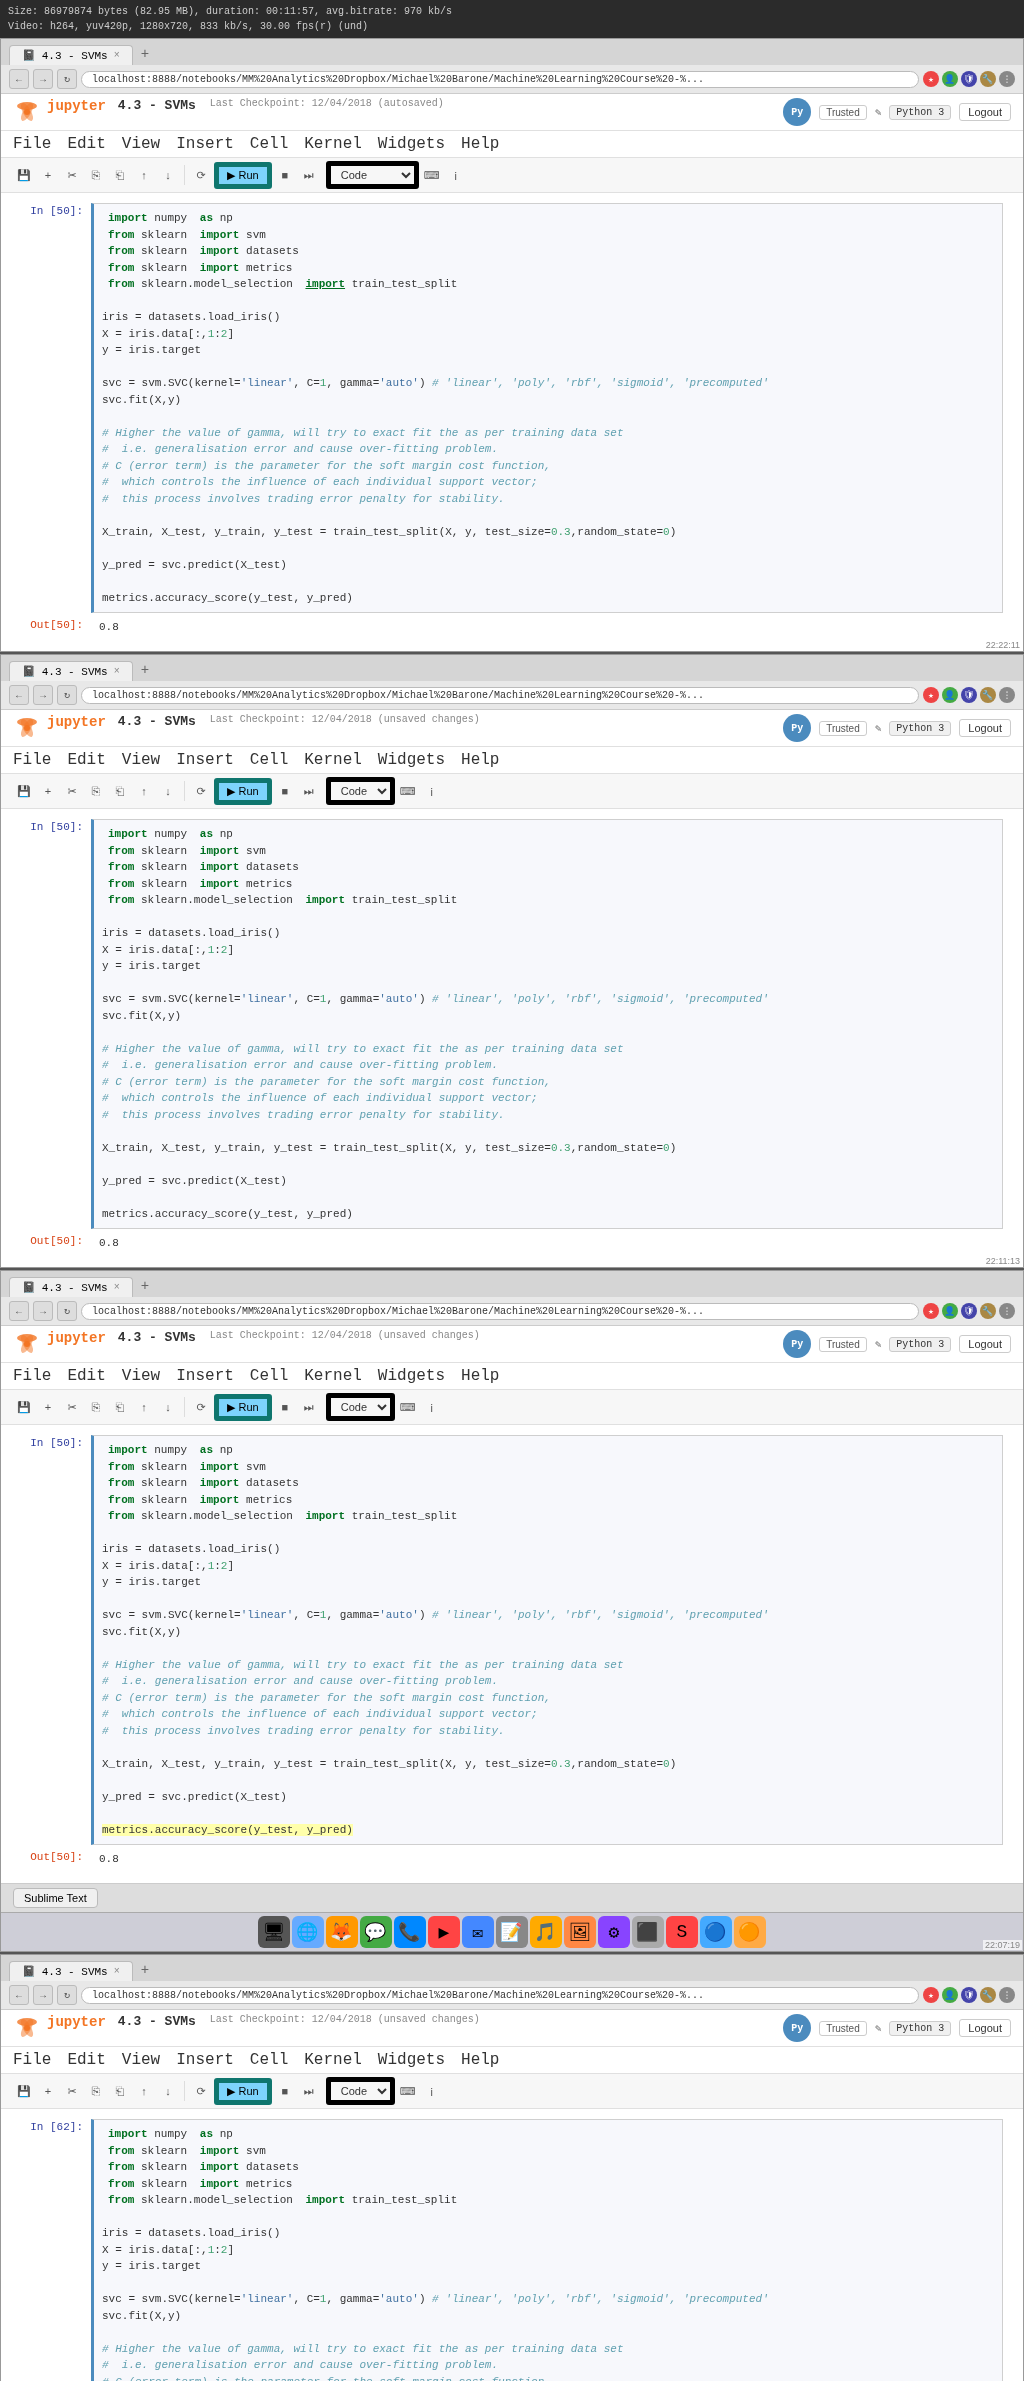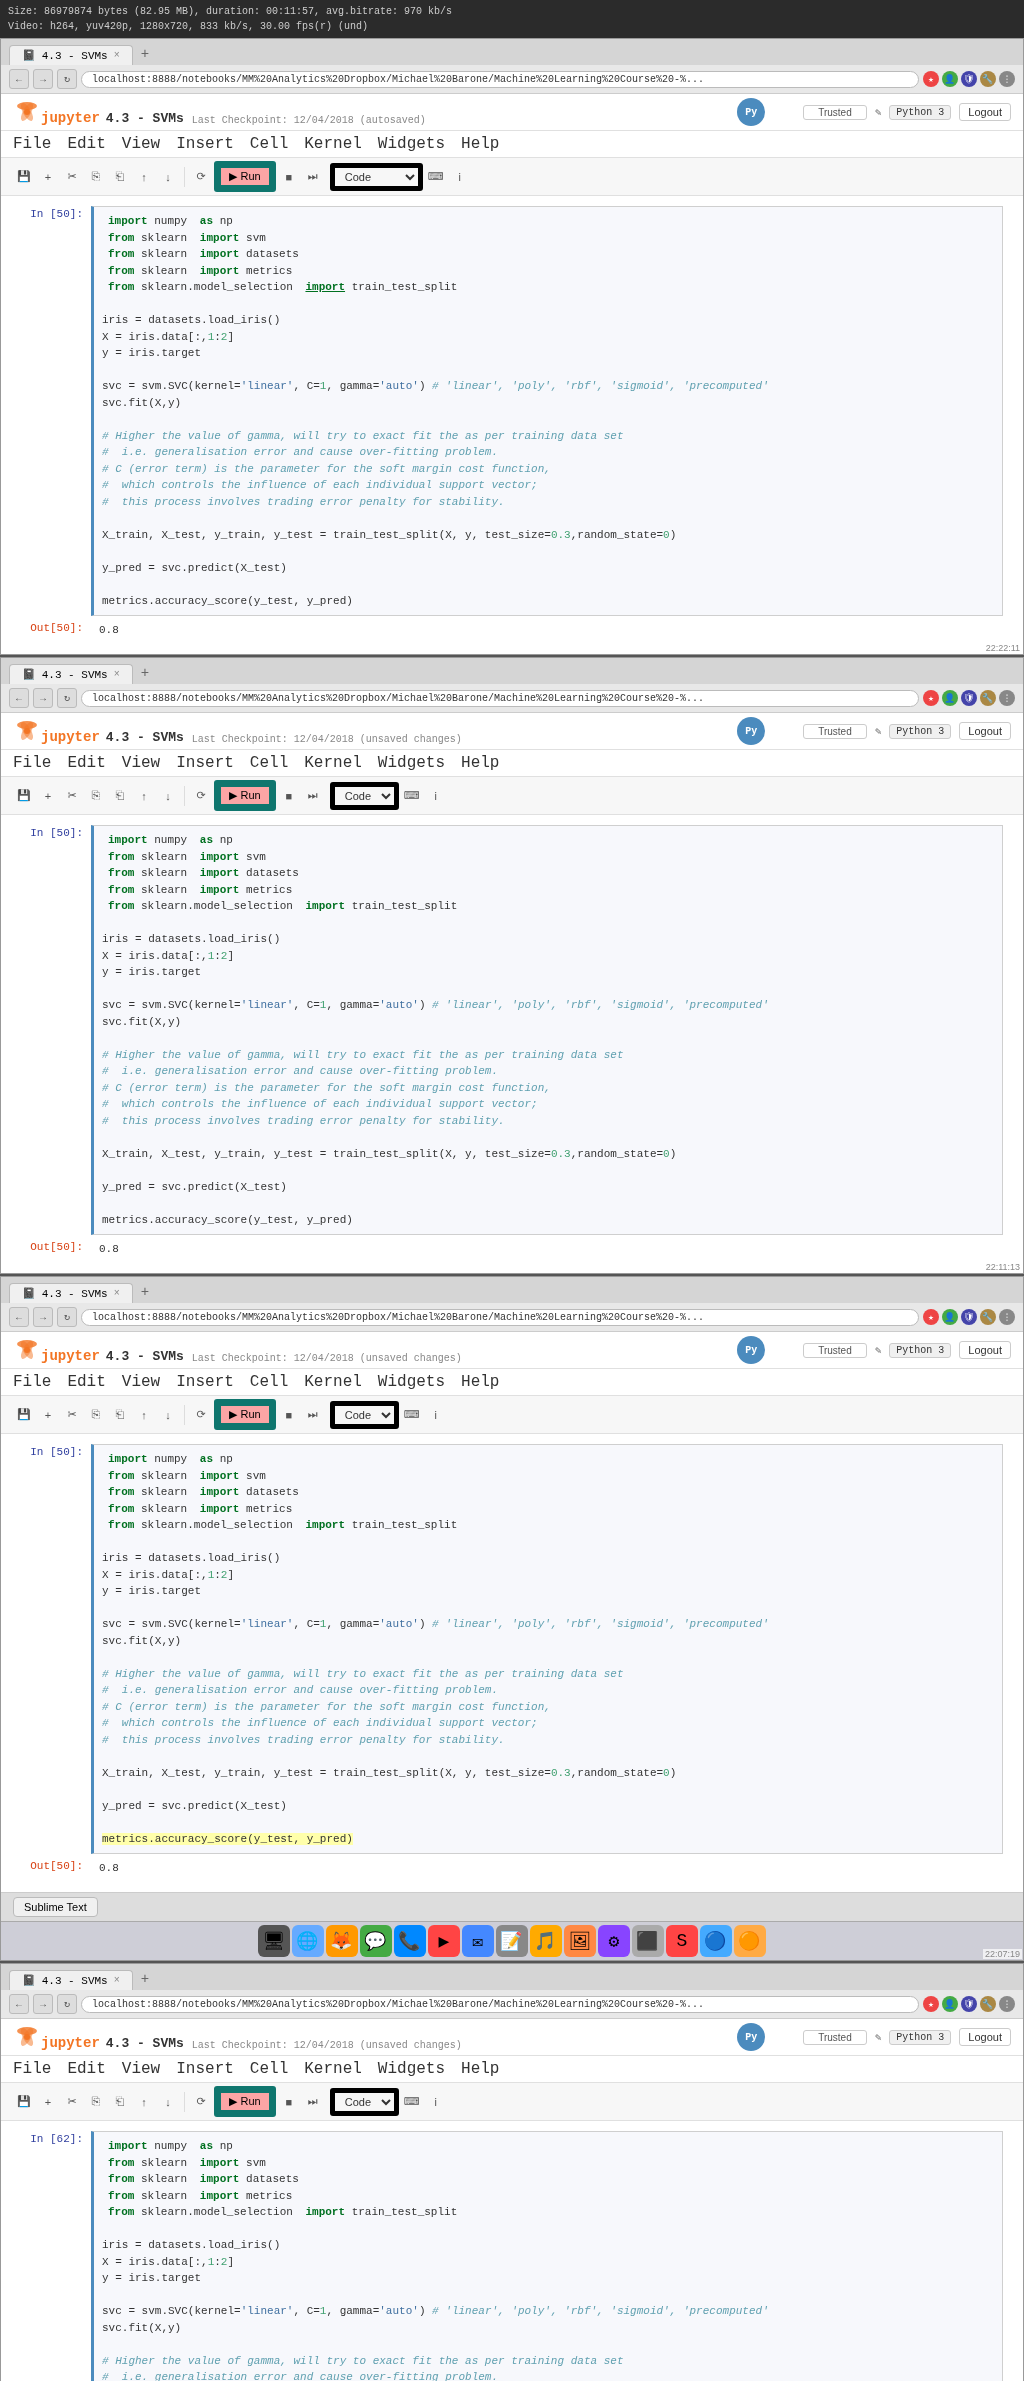--- a/index.html
+++ b/index.html
@@ -120,21 +120,22 @@
       background: white;
       border-bottom: 1px solid #e0e0e0;
       padding: 4px 12px;
       display: flex;
       align-items: center;
       justify-content: space-between;
     }
 
     .jupyter-logo {
       display: flex;
-      align-items: flex-end;
+      align-items: flex-start;
+      gap: 6px;
     }
 
     .jupyter-logo-icon {
       width: 28px;
       height: 28px;
     }
 
     .jupyter-checkpoint {
       font-size: 10px;
       color: #888;
@@ -144,25 +145,24 @@
     .jupyter-right {
       display: flex;
       align-items: center;
       gap: 8px;
     }
 
     .trusted-btn {
       background: none;
       border: 1px solid #ccc;
       border-radius: 3px;
-      padding: 1px 14px;
+      padding: 1px 6px;
       font-size: 10px;
       color: #555;
       cursor: pointer;
-      margin-left: 30px;
     }
 
     .python-badge {
       background: #f0f0f0;
       border: 1px solid #ccc;
       border-radius: 3px;
       padding: 1px 6px;
       font-size: 10px;
       color: #333;
     }
@@ -231,22 +231,22 @@
     }
 
     .toolbar-sep {
       width: 1px;
       height: 20px;
       background: #ddd;
       margin: 0 3px;
     }
 
     .toolbar-run {
-      background: #fca5a5;
-      border: 7px solid #0f766e;
+      background: #7dd3fc;
+      border: 5px solid #0f766e;
       border-radius: 3px;
       padding: 2px 8px;
       font-size: 11px;
       cursor: pointer;
       display: flex;
       align-items: center;
       gap: 3px;
     }
 
     .cell-type-select {

